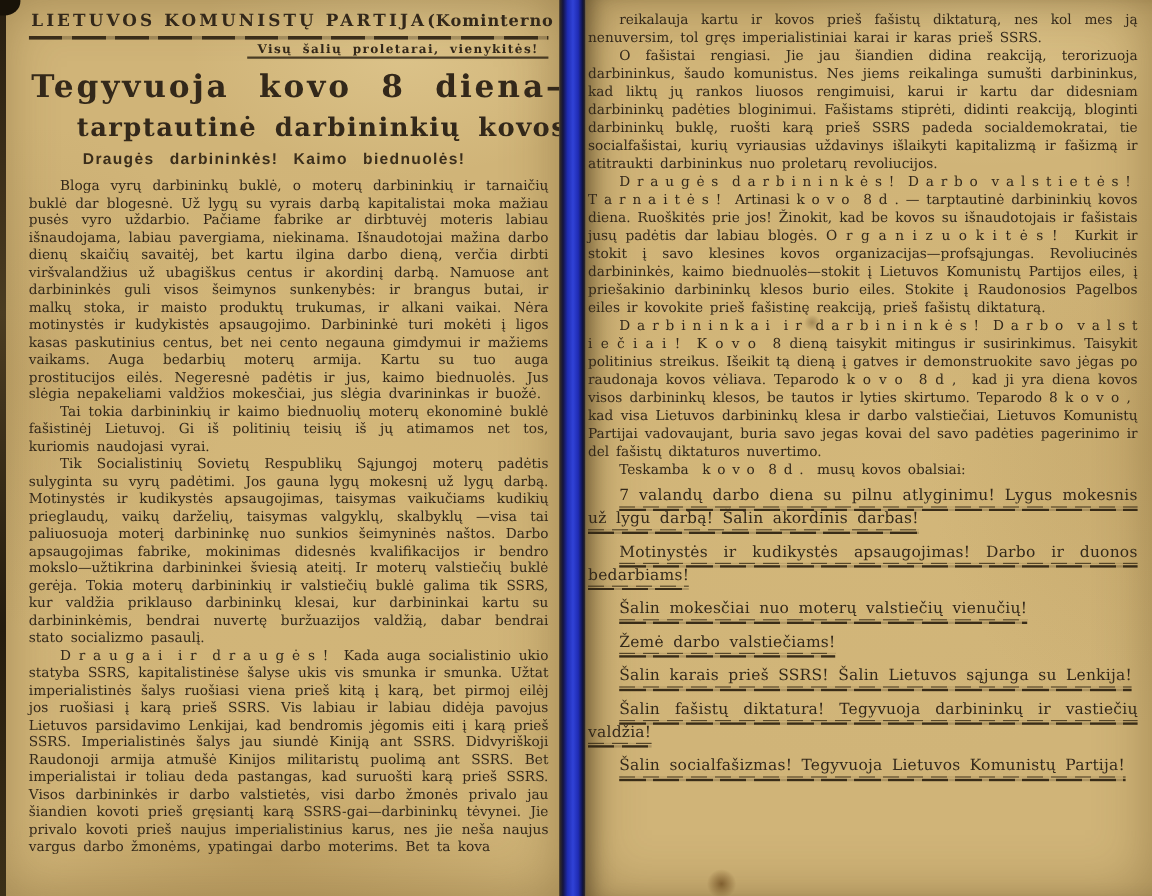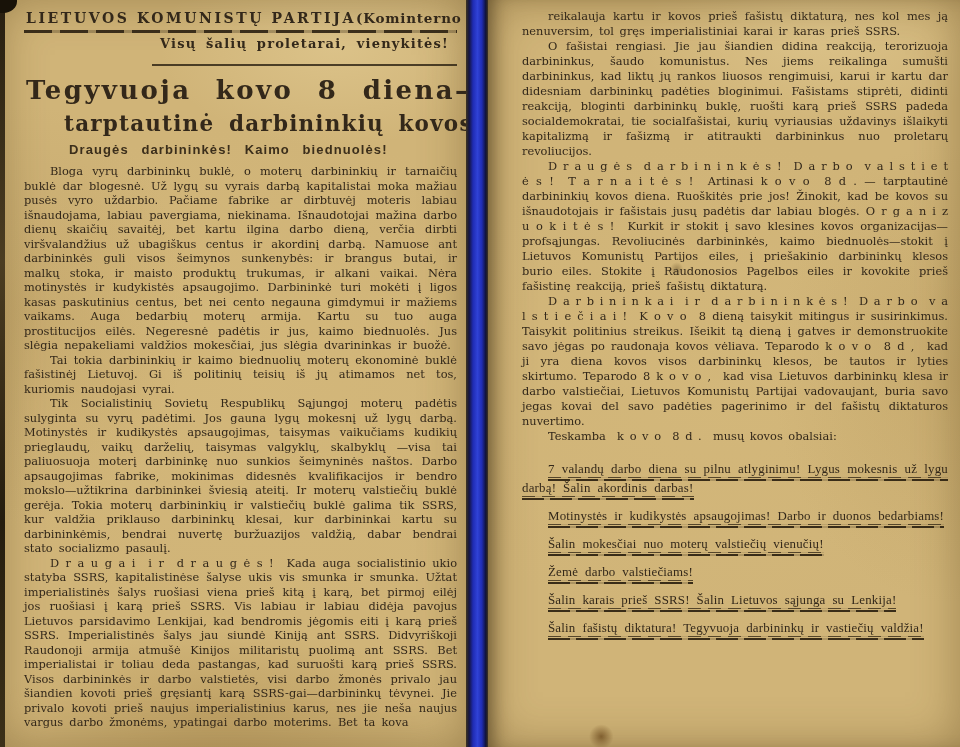--- a/index.html
+++ b/index.html
@@ -11,21 +11,21 @@
     position:relative;box-sizing:border-box;overflow:hidden;
     background-color:#d0b478;
     background-image:
       radial-gradient(ellipse 260px 150px at 72% 6%, rgba(238,218,165,.38), transparent 68%),
       radial-gradient(ellipse 230px 300px at 6% 42%, rgba(172,142,84,.28), transparent 70%),
       radial-gradient(ellipse 320px 120px at 48% 96%, rgba(150,116,56,.30), transparent 72%),
       radial-gradient(ellipse 420px 320px at 55% 50%, rgba(214,186,124,.45), transparent 78%);
     box-shadow: inset 0 0 46px rgba(90,66,24,.42);
   }
   .page.left{width:466px;padding:5px 9px 0 24px;}
-  .page.right{width:472px;padding:7px 12px 0 34px;
+  .page.right{width:472px;padding:7px 12px 0 2px;
     background-image:
       radial-gradient(circle 17px at 24% 98.6%, rgba(92,54,12,.62), rgba(92,54,12,0) 72%),
       radial-gradient(circle 9px at 40% 36%, rgba(70,50,18,.35), rgba(70,50,18,0) 75%),
       radial-gradient(ellipse 260px 150px at 70% 5%, rgba(238,218,165,.34), transparent 68%),
       radial-gradient(ellipse 240px 320px at 97% 50%, rgba(176,146,86,.30), transparent 72%),
       radial-gradient(ellipse 420px 320px at 50% 52%, rgba(214,186,124,.45), transparent 78%);
     box-shadow: inset 14px 0 18px -10px rgba(48,34,12,.55), inset 0 0 46px rgba(90,66,24,.42);
   }
   .page.left::before{
     content:"";position:absolute;left:0;top:0;bottom:0;width:5px;
@@ -37,36 +37,36 @@
     width:22px;flex:none;
     background:linear-gradient(90deg,#3e341f 0%,#14143e 14%,#1f2cb4 32%,#3042d6 52%,#1f2cb4 72%,#101238 90%,#3e341f 100%);
   }
 
   
   .masthead{display:flex;justify-content:flex-start;align-items:baseline;
     font-weight:bold;font-size:14px;letter-spacing:2.6px;padding:5px 2px 3px 2px;white-space:nowrap;}
   .masthead .suffix{letter-spacing:.8px;font-size:13.5px;}
   .mast-rule{height:3px;margin:1px 0 3px;
     background:repeating-linear-gradient(90deg,rgba(42,31,16,.9) 0 28px,rgba(42,31,16,.28) 28px 36px);}
-  .motto{width:fit-content;margin-left:auto;padding:0 8px 13px 8px;font-weight:bold;
-    font-size:13px;letter-spacing:1.2px;word-spacing:4px;
+  .motto{width:fit-content;margin-left:auto;padding:0 8px 0 8px;font-weight:bold;
+    font-size:10px;letter-spacing:1.2px;word-spacing:4px;
     border-bottom:2px solid rgba(40,30,15,.8);}
   .headline1{font-size:26px;font-weight:bold;letter-spacing:2.4px;word-spacing:13px;margin:9px 0 0 2px;white-space:nowrap;}
   .headline2{font-size:21.5px;font-weight:bold;letter-spacing:1.2px;word-spacing:6px;margin:6px 0 0 40px;white-space:nowrap;}
   .salutation{font-family:"Liberation Sans",sans-serif;font-weight:bold;font-size:13px;
     letter-spacing:1.1px;word-spacing:8px;margin:6px 0 7px 22px;color:#3b2e1b;white-space:nowrap;padding-left:23px;}
 
   
   .body-copy p{margin:0;text-indent:26px;text-align:justify;
     font-size:11.4px;line-height:14.5px;word-spacing:2.6px;}
   .page.right .body-copy p{font-size:11.4px;line-height:15px;word-spacing:2px;}
   .page.right .body-copy{margin-top:2px;}
 
   
-  .slogans{margin-top:16px;font-family:Liberation Serif, serif;}
+  .slogans{margin-top:5px;}
   .slogan{margin:0 0 9px;text-indent:26px;text-align:justify;
     font-size:12.9px;line-height:19px;letter-spacing:.2px;word-spacing:3.5px;}
   .slogan>span{
     -webkit-box-decoration-break:clone;box-decoration-break:clone;padding-bottom:5px;
     background:
       repeating-linear-gradient(90deg,rgba(44,33,16,.92) 0 22px,rgba(44,33,16,.22) 22px 28px) 0 100%/100% 2px no-repeat,
       repeating-linear-gradient(90deg,rgba(44,33,16,.75) 0 13px,rgba(44,33,16,.12) 13px 20px) 0 calc(100% - 3px)/100% 1px no-repeat;
   }
 </style>
 </head>
@@ -108,18 +108,19 @@
       <p>Teskamba&nbsp; k o v o&nbsp; 8 d .&nbsp; musų kovos obalsiai:</p>
     </div>
 
     <div class="slogans">
       <p class="slogan"><span>7 valandų darbo diena su pilnu atlyginimu! Lygus mokesnis už lygu darbą! Šalin akordinis darbas!</span></p>
       <p class="slogan"><span>Motinystės ir kudikystės apsaugojimas! Darbo ir duonos bedarbiams!</span></p>
       <p class="slogan"><span>Šalin mokesčiai nuo moterų valstiečių vienučių!</span></p>
       <p class="slogan"><span>Žemė darbo valstiečiams!</span></p>
       <p class="slogan"><span>Šalin karais prieš SSRS! Šalin Lietuvos sąjunga su Lenkija!</span></p>
       <p class="slogan"><span>Šalin fašistų diktatura! Tegyvuoja darbininkų ir vastiečių valdžia!</span></p>
+      <p class="slogan"><span>Šalin socialfašizmas! Tegyvuoja Lietuvos Komunistų Partija!</span></p>
 
     </div>
 
   </div>
 
 </div>
 
 </body></html>

